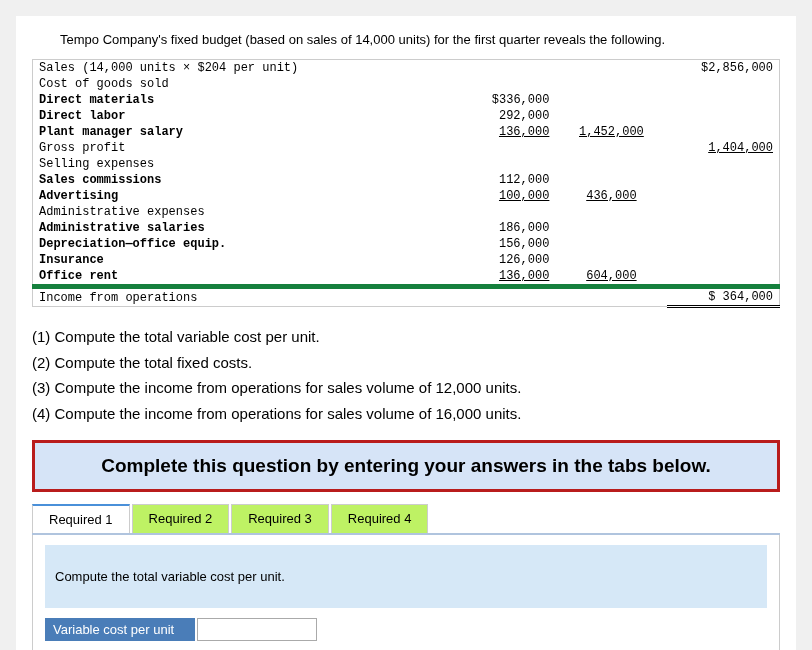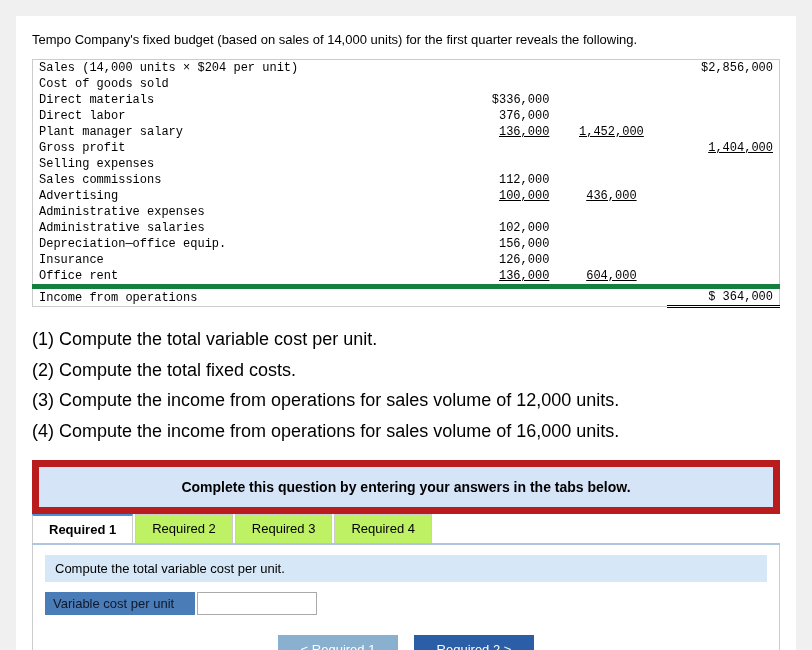--- a/index.html
+++ b/index.html
@@ -11,20 +11,21 @@
       width: 812px;
     }
     .page-wrapper {
       background: #fff;
       padding: 16px;
       width: 780px;
     }
     .intro-text {
       font-size: 13px;
       margin-bottom: 12px;
+      margin-left: 28px;
     }
     
     .fin-table {
       width: 100%;
       border-collapse: collapse;
       font-size: 12px;
       font-family: 'Courier New', monospace;
       margin-bottom: 16px;
       border: 1px solid #ccc;
     }
@@ -36,80 +37,81 @@
       border-bottom: 1px solid #999;
       font-weight: bold;
       text-align: center;
       padding: 3px 6px;
     }
     .col-label { width: 55%; }
     .col-amt1 { width: 15%; text-align: right; }
     .col-amt2 { width: 15%; text-align: center; }
     .col-total { width: 15%; text-align: right; }
     .underline { text-decoration: underline; }
-    .section-indent { padding-left: 24px; }
+    .section-indent { padding-left: 24px; font-weight: bold; }
     
     .questions {
-      font-size: 18px;
+      font-size: 15px;
       margin-bottom: 14px;
       line-height: 1.7;
     }
     
     .complete-box {
       background: #d6e4f7;
-      border: 7px solid #b91c1c;
+      border: 3px solid #b91c1c;
       padding: 12px 16px;
-      font-size: 14px;
+      font-size: 19px;
       font-weight: bold;
+      margin-bottom: 12px;
       text-align: center;
     }
     
     .tabs-row {
       display: flex;
       border-bottom: 2px solid #b0c4de;
       margin-bottom: 0;
     }
     .tab {
       padding: 6px 16px;
       border: 1px solid #ccc;
       border-bottom: none;
       cursor: pointer;
       font-size: 13px;
       background: #bef264;
       margin-right: 2px;
     }
     .tab.active {
       background: #fff;
       border-top: 2px solid #4a90d9;
-      font-weight: bold;
+      font-weight: normal;
     }
     
     .tab-content {
       border: 1px solid #ccc;
       border-top: none;
       padding: 10px 12px;
       background: #fff;
     }
     .tab-instruction {
       background: #d6e8f7;
-      padding: 6px 10px;
+      padding: 24px 10px;
       font-size: 13px;
       margin-bottom: 10px;
     }
     
     .input-row {
       display: flex;
       align-items: center;
       margin-bottom: 10px;
     }
     .input-label {
       font-size: 13px;
       min-width: 150px;
       background: #4a7db8;
-      color: #0f172a;
+      color: #ffffff;
       padding: 4px 8px;
     }
     .input-field {
       border: 1px solid #aaa;
       padding: 3px 6px;
       font-size: 13px;
       width: 120px;
       margin-left: 2px;
     }
     
@@ -162,21 +164,21 @@
       <td class="col-total"></td>
     </tr>
     <tr>
       <td class="col-label section-indent">Direct materials</td>
       <td class="col-amt1">$336,000</td>
       <td class="col-amt2"></td>
       <td class="col-total"></td>
     </tr>
     <tr>
       <td class="col-label section-indent">Direct labor</td>
-      <td class="col-amt1">376,000</td>
+      <td class="col-amt1">292,000</td>
       <td class="col-amt2"></td>
       <td class="col-total"></td>
     </tr>
     <tr>
       <td class="col-label section-indent">Plant manager salary</td>
       <td class="col-amt1 underline">136,000</td>
       <td class="col-amt2 underline">1,452,000</td>
       <td class="col-total"></td>
     </tr>
 
@@ -207,21 +209,21 @@
     </tr>
 
     <tr>
       <td class="col-label">Administrative expenses</td>
       <td class="col-amt1"></td>
       <td class="col-amt2"></td>
       <td class="col-total"></td>
     </tr>
     <tr>
       <td class="col-label section-indent">Administrative salaries</td>
-      <td class="col-amt1">102,000</td>
+      <td class="col-amt1">186,000</td>
       <td class="col-amt2"></td>
       <td class="col-total"></td>
     </tr>
     <tr>
       <td class="col-label section-indent">Depreciation—office equip.</td>
       <td class="col-amt1">156,000</td>
       <td class="col-amt2"></td>
       <td class="col-total"></td>
     </tr>
     <tr>

